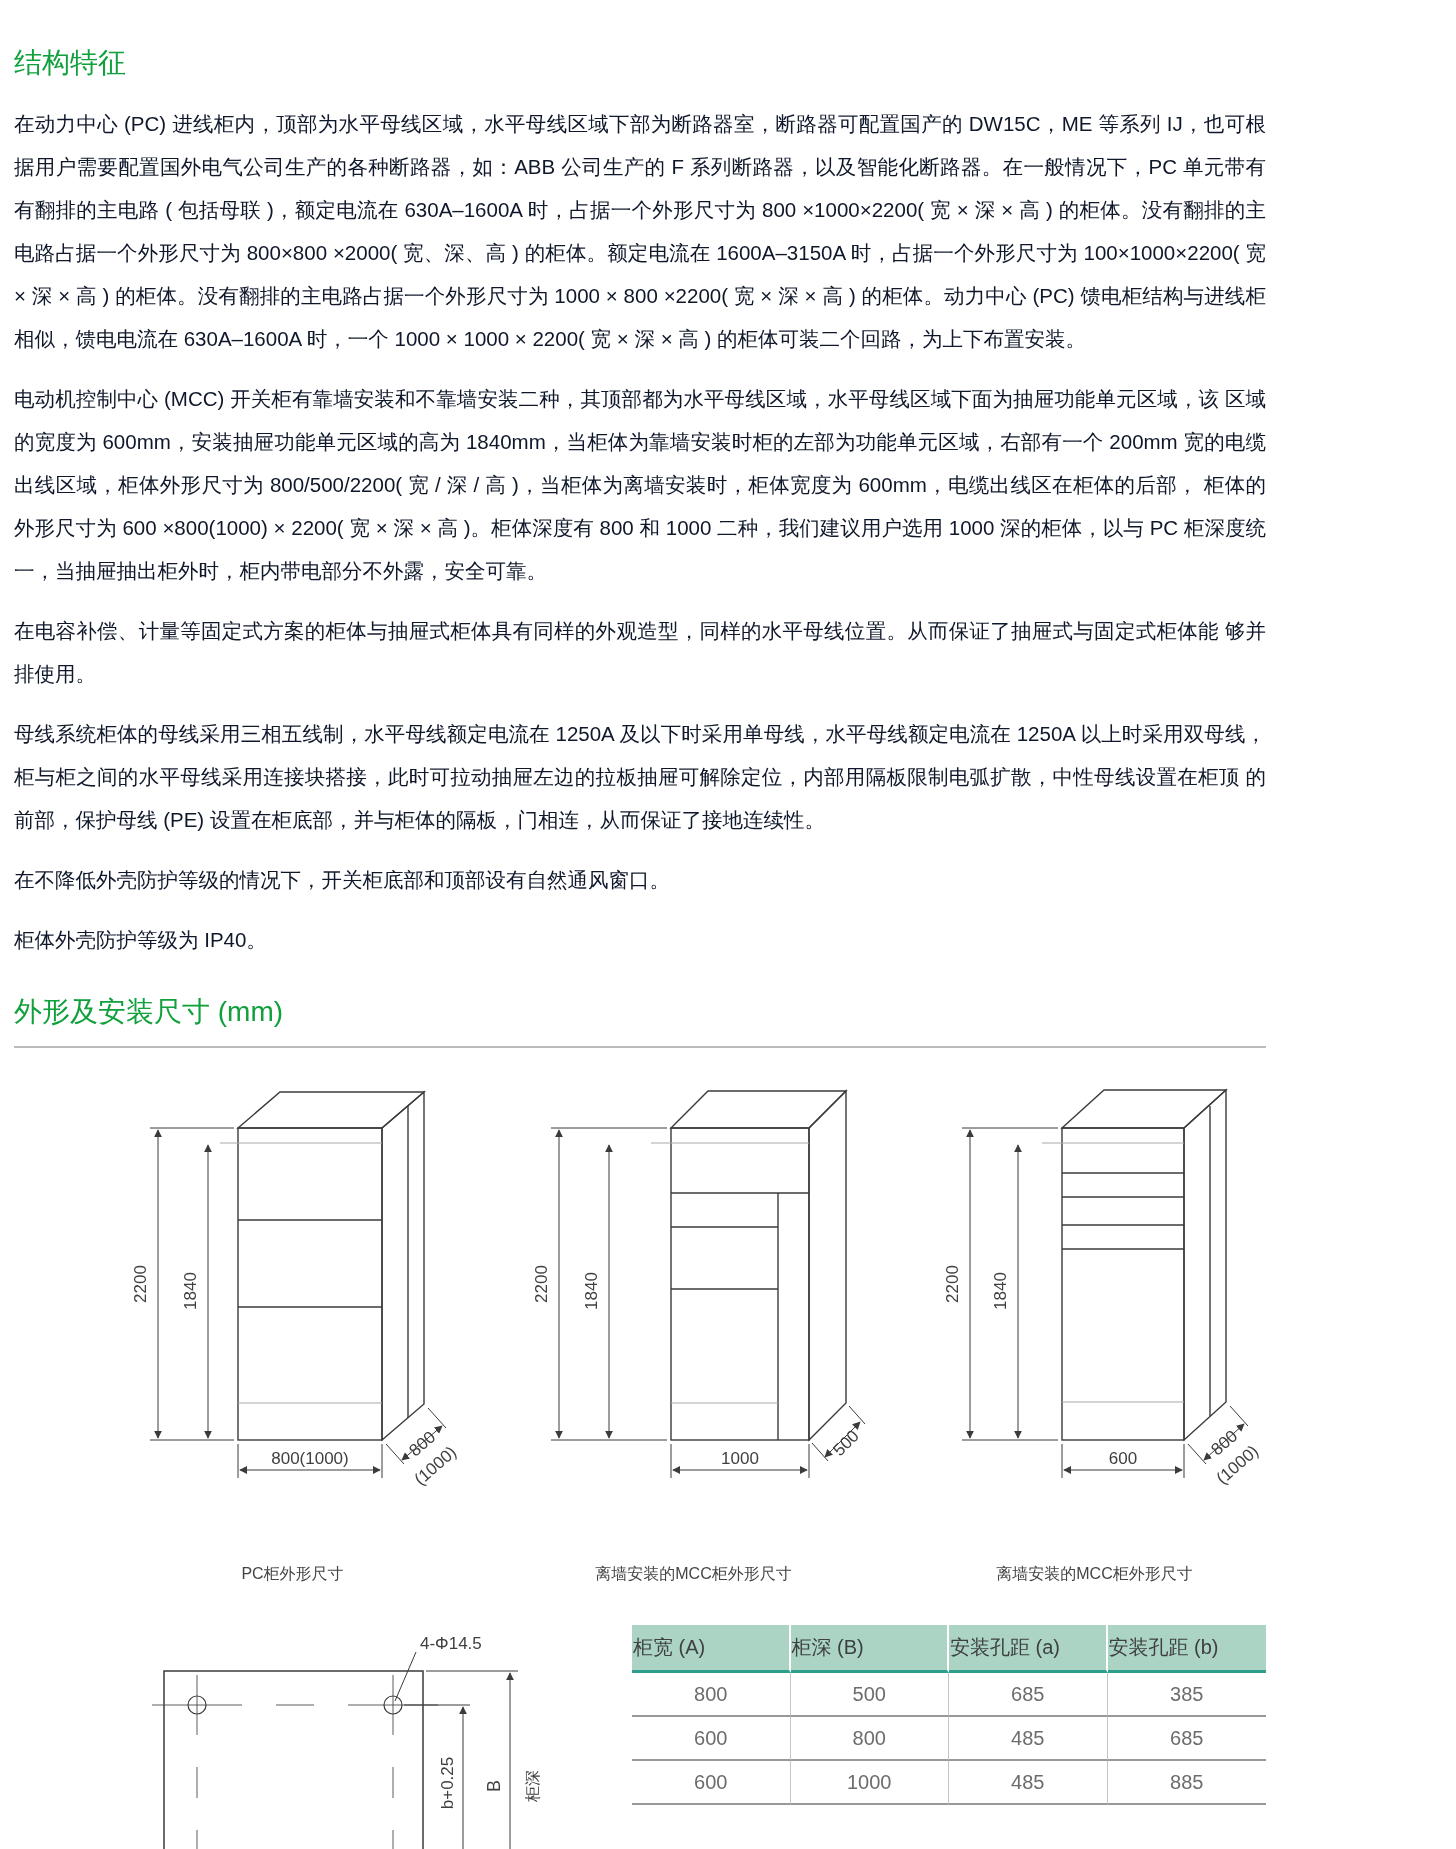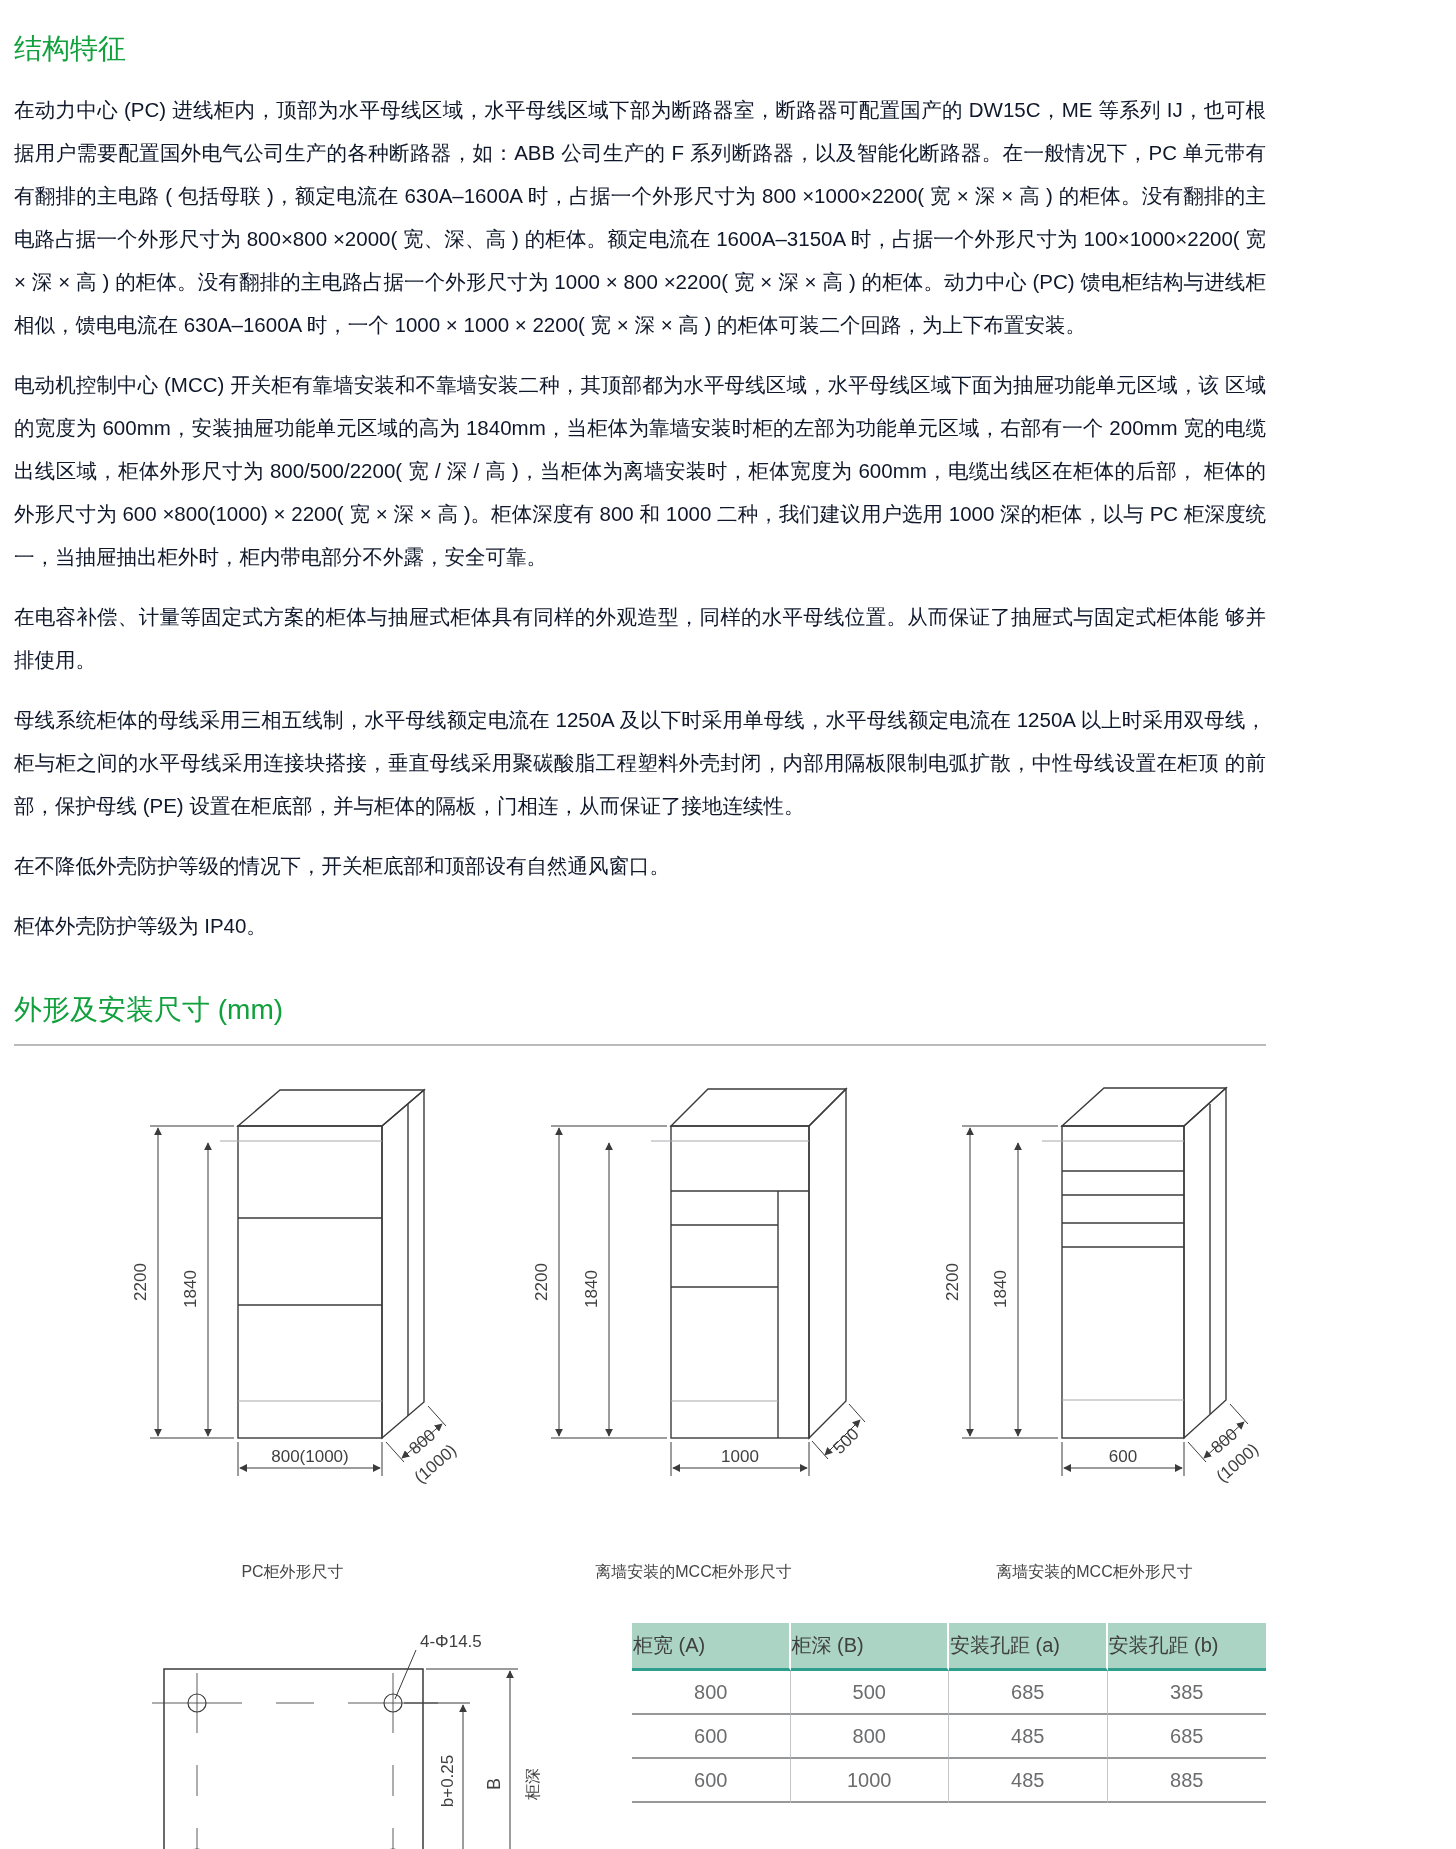--- a/index.html
+++ b/index.html
@@ -1,20 +1,20 @@
 <!DOCTYPE html>
 <html lang="zh"><head>
 <meta charset="utf-8">
 <style>
   html,body{margin:0;padding:0;background:#ffffff;}
   body{width:1456px;font-family:"Liberation Sans","DejaVu Sans",sans-serif;}
-  .page{width:1280px;height:1849px;overflow:hidden;box-sizing:border-box;padding:0 14px;background:#fff;}
+  .page{width:1280px;height:1849px;overflow:hidden;box-sizing:border-box;padding:14px 14px;background:#fff;}
   .sec-title{color:#10a03c;font-size:28px;font-weight:500;margin:0;padding:0;line-height:1.2;}
   #title-1{padding-top:32px;margin-bottom:22px;}
-  #title-2{margin-top:46px;margin-bottom:18px;}
+  #title-2{margin-top:34px;margin-bottom:18px;}
   .body-text p{margin:0 0 17px 0;color:#0f172a;font-size:20.5px;line-height:43px;text-align:justify;}
   .rule{border:none;border-top:2px solid #b9babc;margin:0;}
   .drawings-row{display:flex;align-items:flex-start;padding-left:78px;margin-top:12px;}
   .drawing-fig{margin:0 28px 0 28px;width:345px;}
   .drawing-fig svg{display:block;}
   .drawing-caption{text-align:center;font-size:16px;color:#454547;margin-top:24px;white-space:nowrap;}
   .bottom-row{display:flex;align-items:flex-start;margin-top:40px;}
   .mount-fig{margin-left:112px;width:430px;}
   .table-wrap{flex:1;margin-left:36px;margin-right:0;}
   table.spec{border-collapse:separate;border-spacing:0;width:100%;table-layout:fixed;}
@@ -30,21 +30,21 @@
 <body>
 
 <div class="page">
 
   <h1 class="sec-title" id="title-1">结构特征</h1>
 
   <div class="body-text">
     <p>在动力中心 (PC) 进线柜内，顶部为水平母线区域，水平母线区域下部为断路器室，断路器可配置国产的 DW15C，ME 等系列 IJ，也可根据用户需要配置国外电气公司生产的各种断路器，如：ABB 公司生产的 F 系列断路器，以及智能化断路器。在一般情况下，PC 单元带有有翻排的主电路 ( 包括母联 )，额定电流在 630A–1600A 时，占据一个外形尺寸为 800 ×1000×2200( 宽 × 深 × 高 ) 的柜体。没有翻排的主电路占据一个外形尺寸为 800×800 ×2000( 宽、深、高 ) 的柜体。额定电流在 1600A–3150A 时，占据一个外形尺寸为 100×1000×2200( 宽 × 深 × 高 ) 的柜体。没有翻排的主电路占据一个外形尺寸为 1000 × 800 ×2200( 宽 × 深 × 高 ) 的柜体。动力中心 (PC) 馈电柜结构与进线柜相似，馈电电流在 630A–1600A 时，一个 1000 × 1000 × 2200( 宽 × 深 × 高 ) 的柜体可装二个回路，为上下布置安装。</p>
     <p>电动机控制中心 (MCC) 开关柜有靠墙安装和不靠墙安装二种，其顶部都为水平母线区域，水平母线区域下面为抽屉功能单元区域，该 区域的宽度为 600mm，安装抽屉功能单元区域的高为 1840mm，当柜体为靠墙安装时柜的左部为功能单元区域，右部有一个 200mm 宽的电缆出线区域，柜体外形尺寸为 800/500/2200( 宽 / 深 / 高 )，当柜体为离墙安装时，柜体宽度为 600mm，电缆出线区在柜体的后部， 柜体的外形尺寸为 600 ×800(1000) × 2200( 宽 × 深 × 高 )。柜体深度有 800 和 1000 二种，我们建议用户选用 1000 深的柜体，以与 PC 柜深度统一，当抽屉抽出柜外时，柜内带电部分不外露，安全可靠。</p>
     <p>在电容补偿、计量等固定式方案的柜体与抽屉式柜体具有同样的外观造型，同样的水平母线位置。从而保证了抽屉式与固定式柜体能 够并排使用。</p>
-    <p>母线系统柜体的母线采用三相五线制，水平母线额定电流在 1250A 及以下时采用单母线，水平母线额定电流在 1250A 以上时采用双母线， 柜与柜之间的水平母线采用连接块搭接，垂直母线采用聚碳酸脂工程塑料外壳封闭，内部用隔板限制电弧扩散，中性母线设置在柜顶 的前部，保护母线 (PE) 设置在柜底部，并与柜体的隔板，门相连，从而保证了接地连续性。</p>
+    <p>母线系统柜体的母线采用三相五线制，水平母线额定电流在 1250A 及以下时采用单母线，水平母线额定电流在 1250A 以上时采用双母线， 柜与柜之间的水平母线采用连接块搭接，此时可拉动抽屉左边的拉板抽屉可解除定位，内部用隔板限制电弧扩散，中性母线设置在柜顶 的前部，保护母线 (PE) 设置在柜底部，并与柜体的隔板，门相连，从而保证了接地连续性。</p>
     <p>在不降低外壳防护等级的情况下，开关柜底部和顶部设有自然通风窗口。</p>
     <p>柜体外壳防护等级为 IP40。</p>
   </div>
 
   <h2 class="sec-title" id="title-2">外形及安装尺寸 (mm)</h2>
 
   <hr class="rule">
 
   <div class="drawings-row">
 

